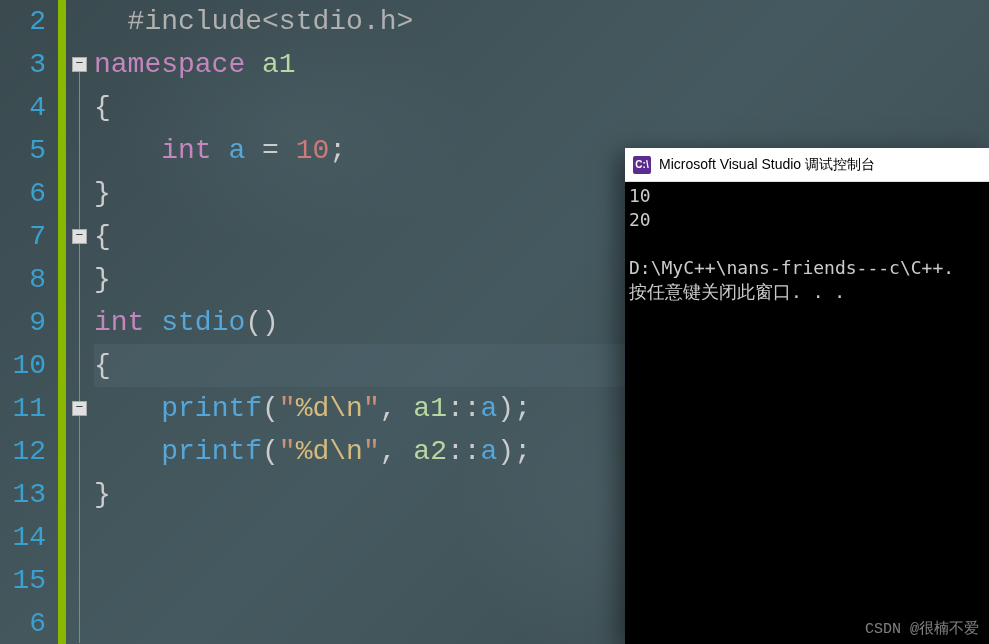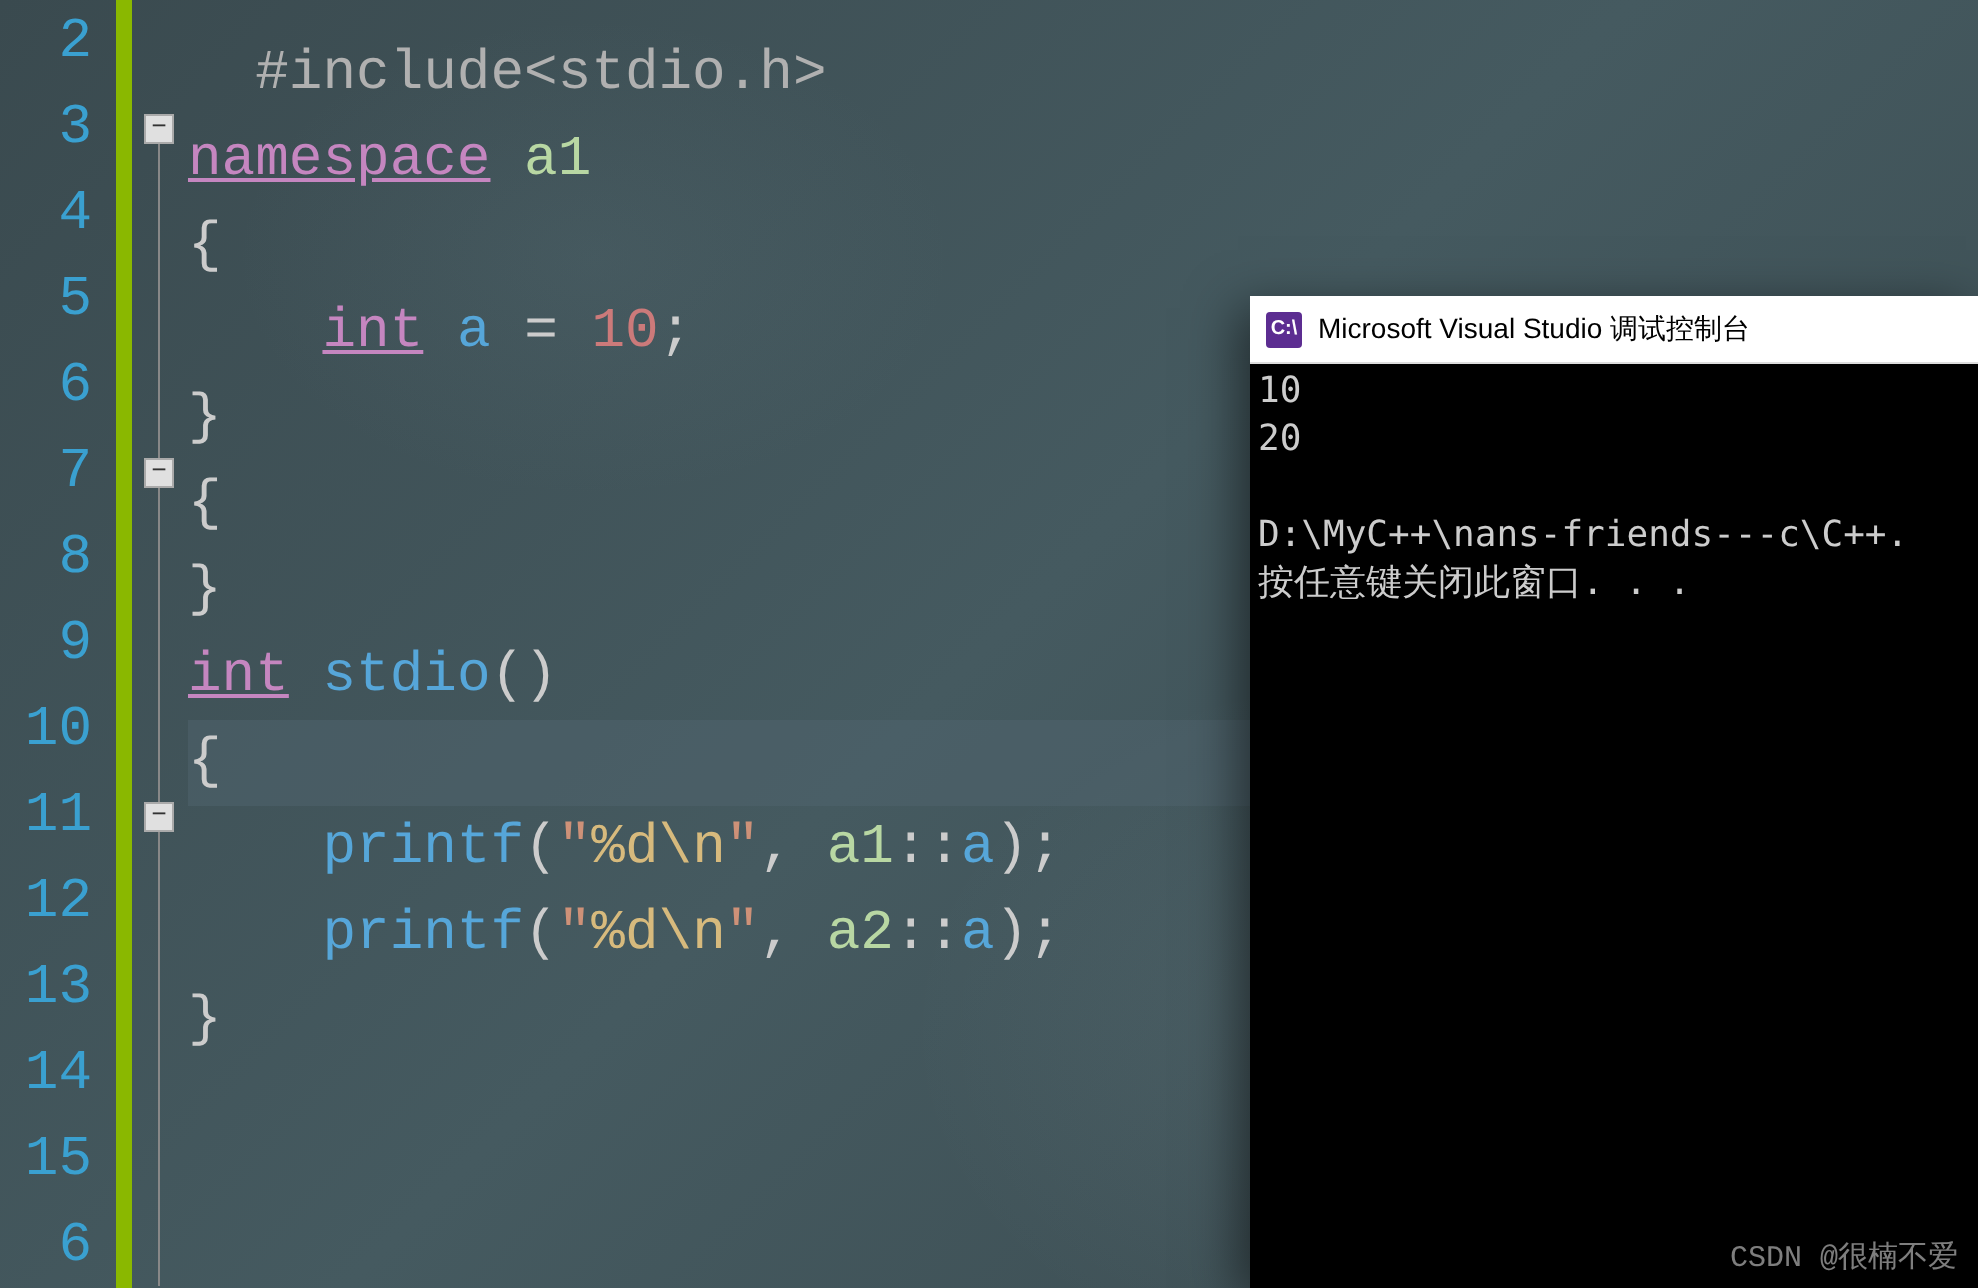--- a/index.html
+++ b/index.html
@@ -62,31 +62,30 @@
     font-size: 13px;
     line-height: 12px;
     color: #333;
     cursor: pointer;
   }
   .code {
     flex: 1;
     padding-top: 0;
     position: relative;
     z-index: 1;
-    margin-top: 16px;
   }
   .code-line {
     height: 43px;
     line-height: 43px;
     font-size: 28px;
     white-space: pre;
     position: relative;
   }
   .hl { background: rgba(80,100,110,0.5); }
-  .tok-kw   { color: #c586c0; text-decoration: underline; }
+  .tok-kw   { color: #c586c0; }
   .tok-ident{ color: #56a6d9; }
   .tok-num  { color: #cc7a7a; }
   .tok-pun  { color: #cccccc; }
   .tok-str  { color: #ce9178; }
   .tok-esc  { color: #d7ba7d; }
   .tok-ns   { color: #b8d7a3; }
   .tok-inc  { color: #b0b0b0; }
 
   .console {
     position: absolute;

